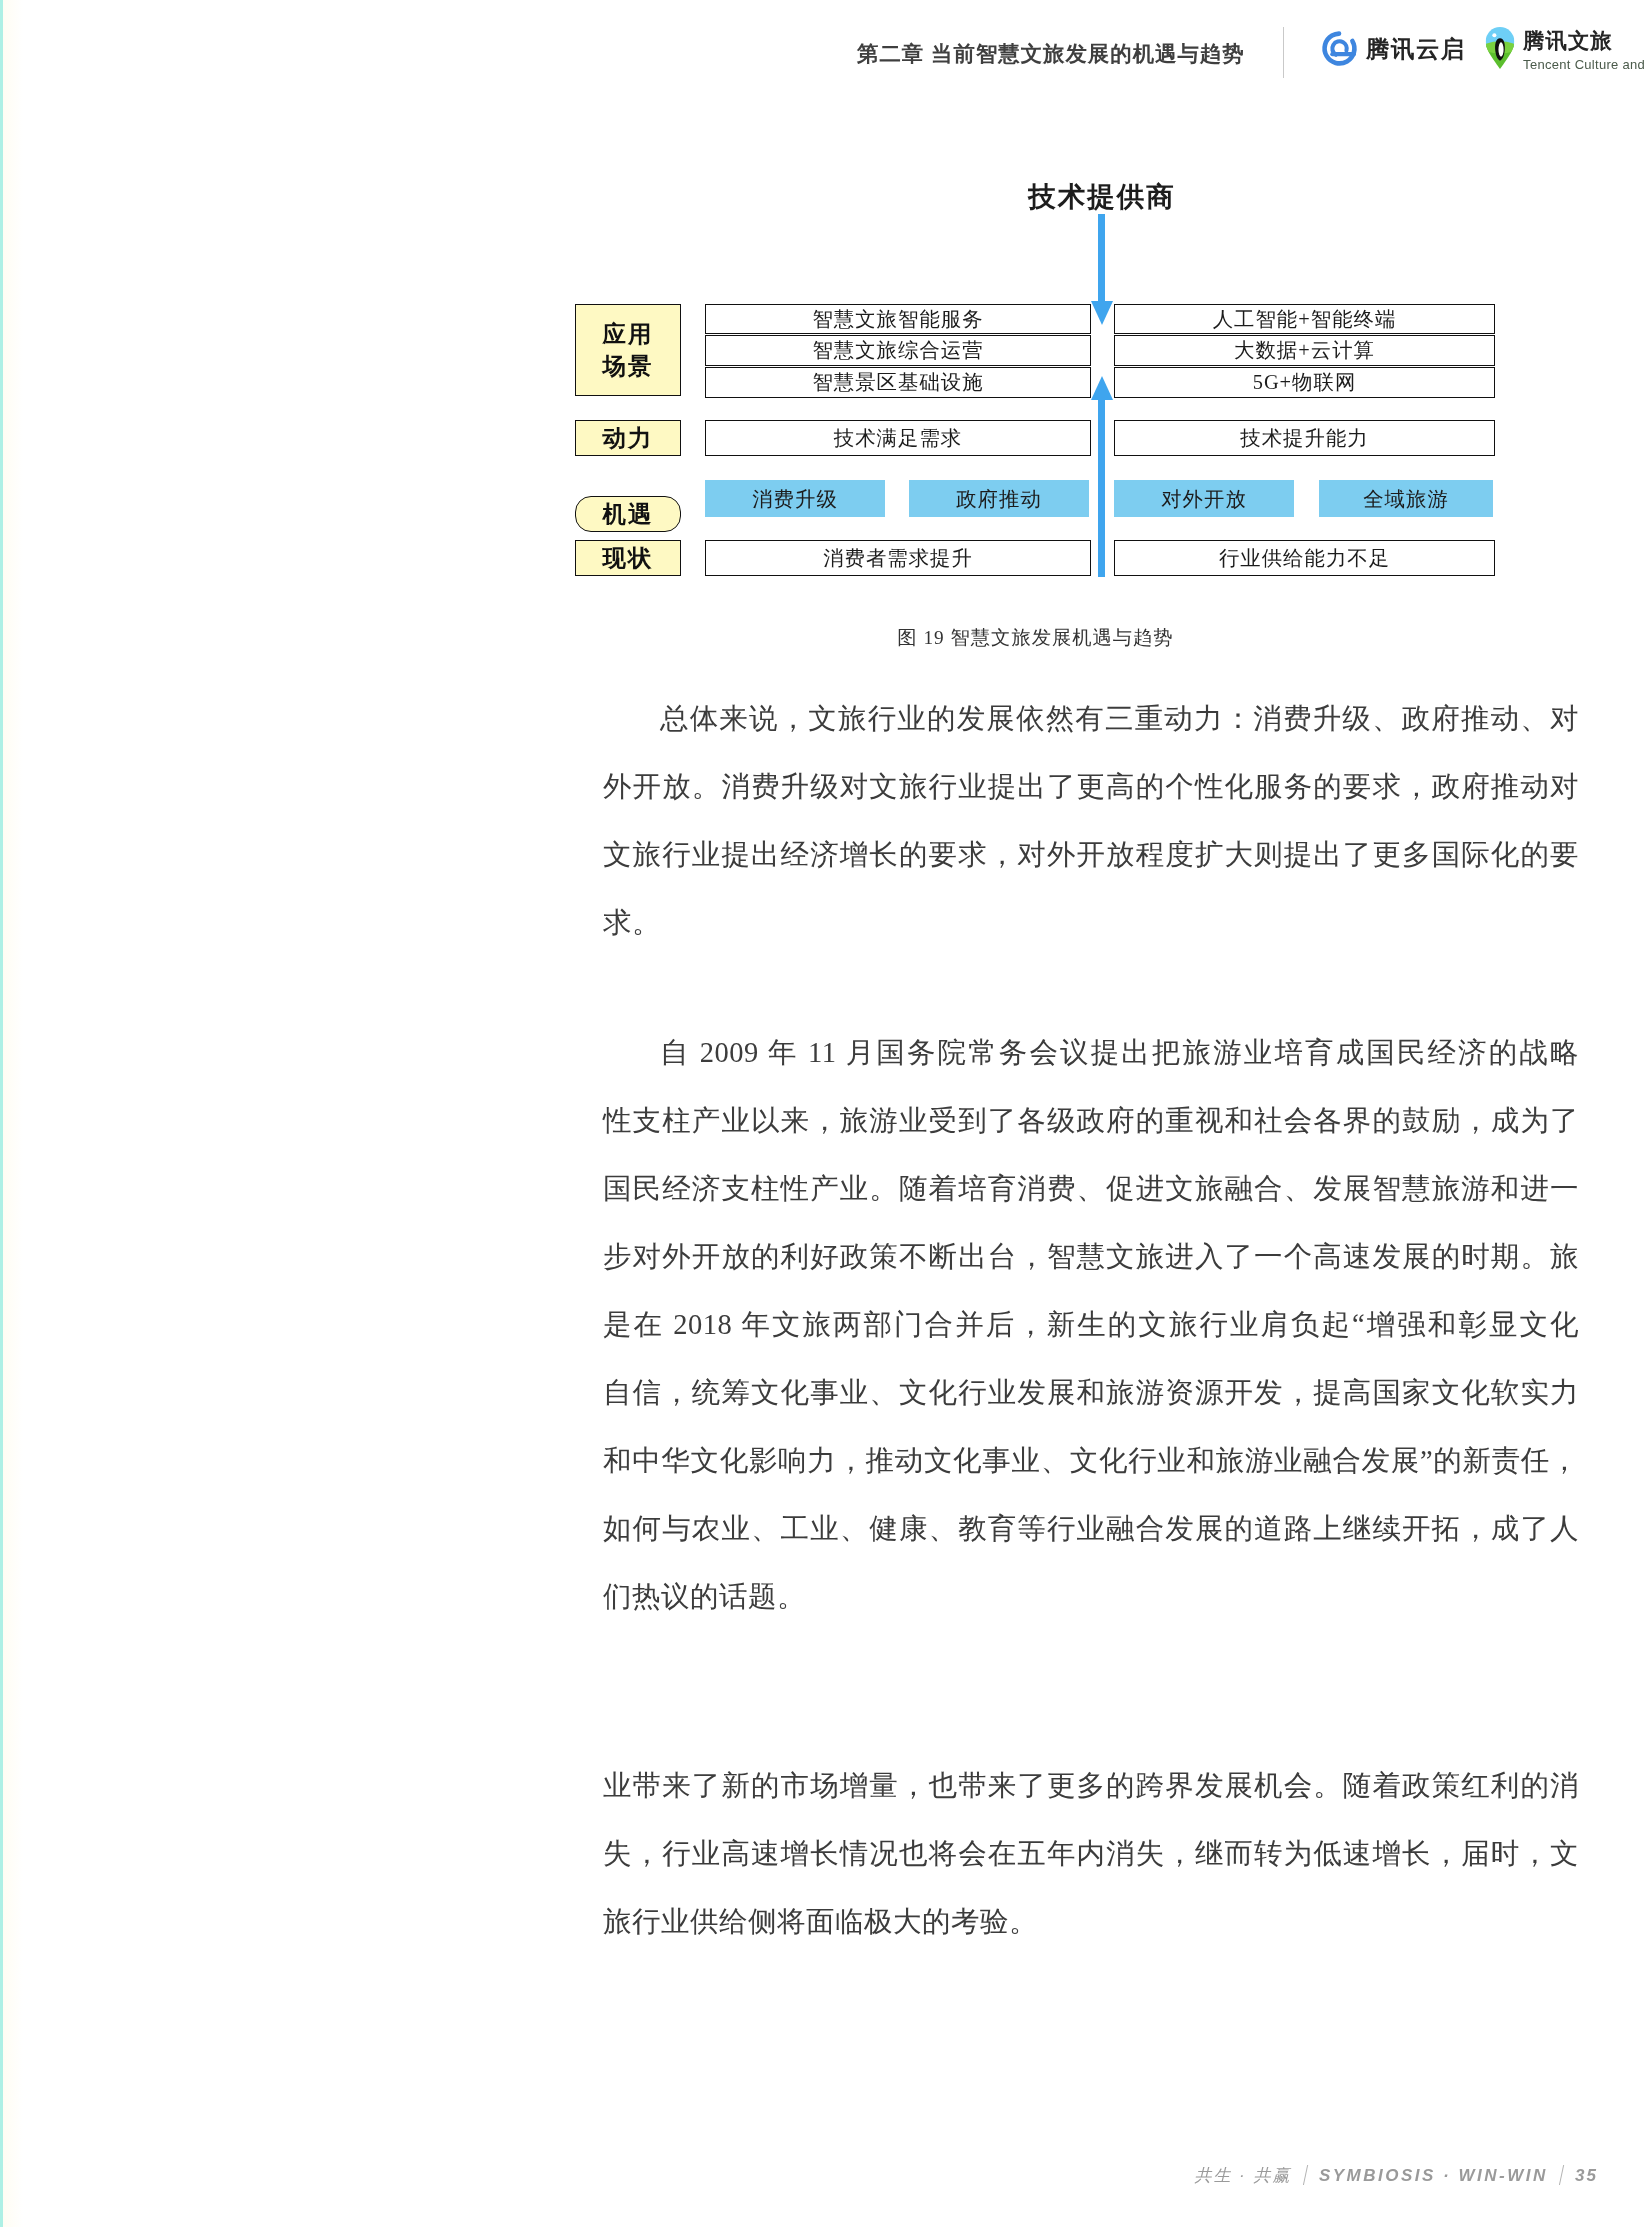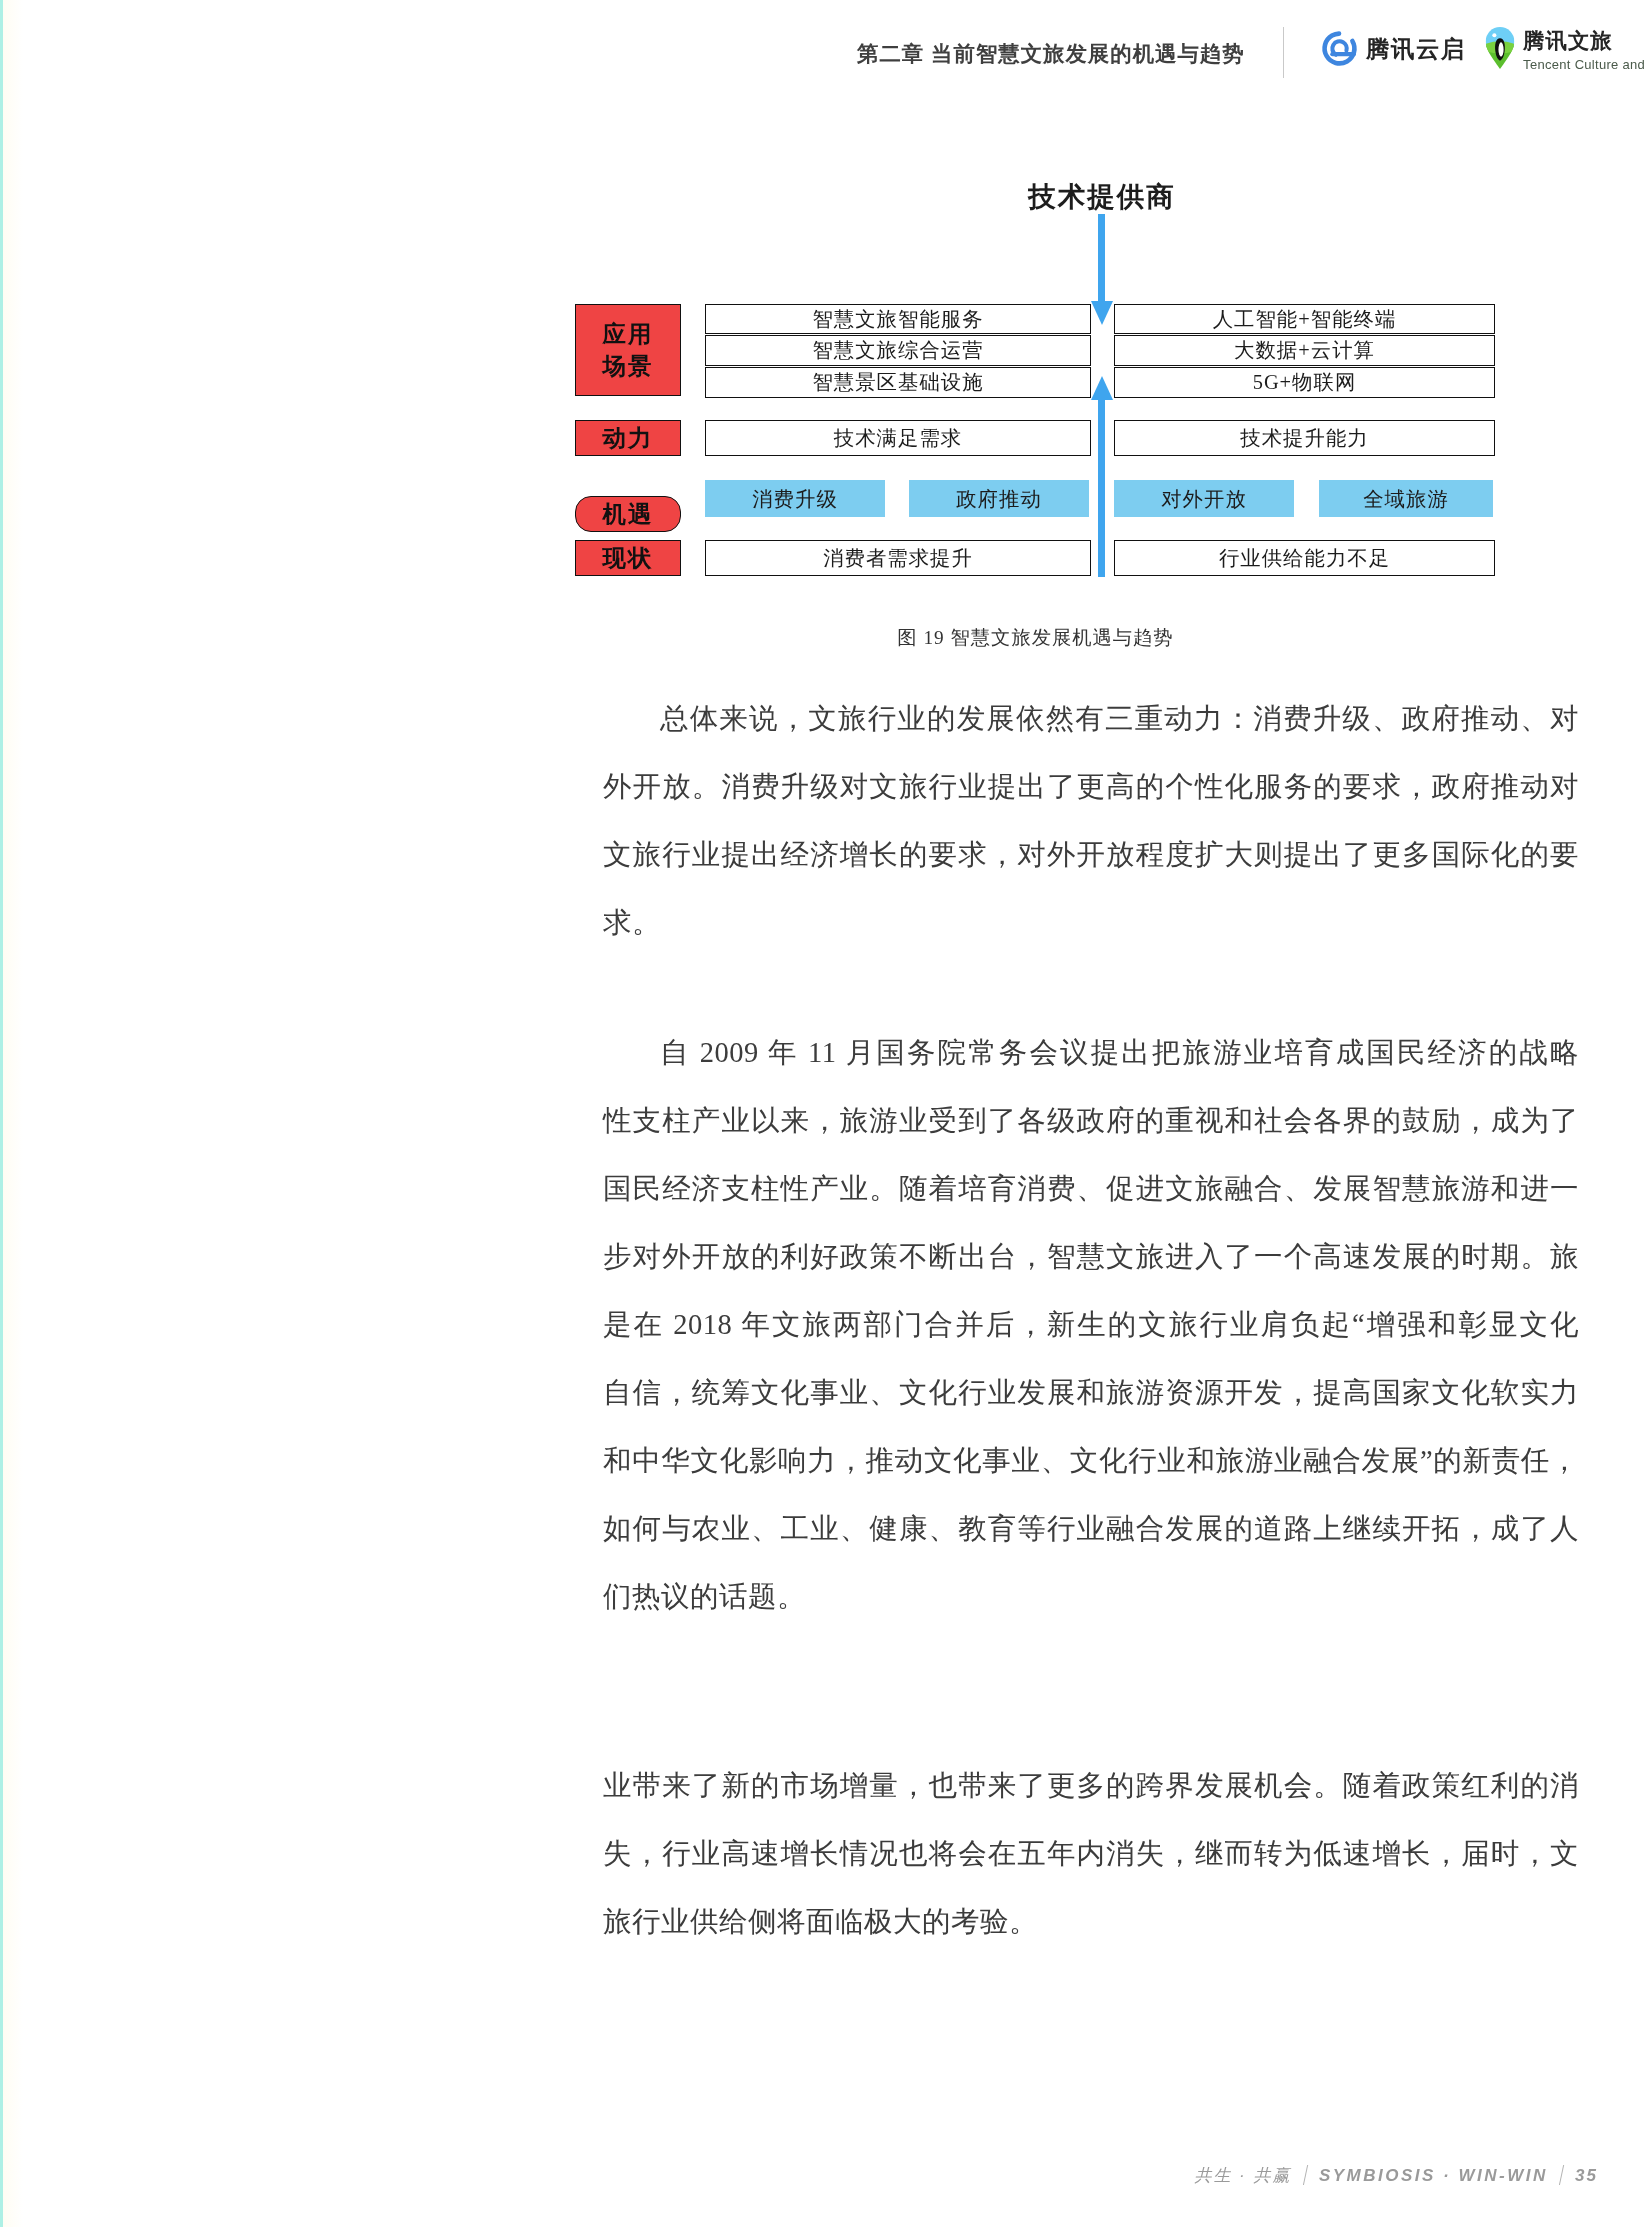--- a/index.html
+++ b/index.html
@@ -34,21 +34,21 @@
   
   .diagram{position:absolute;left:575px;top:163px;width:921px;height:489px;
     font-family:"Liberation Serif","DejaVu Serif",serif;color:#222;margin-top:13px;}
   .diag-title{position:absolute;left:527px;top:3.1px;transform:translateX(-50%);
     font-size:27.5px;font-weight:600;letter-spacing:2px;white-space:nowrap;color:#1d1d1d;}
   .green-bar{position:absolute;left:130px;top:44px;width:789px;height:62px;background:#c9f2b4;}
   .green-label{position:absolute;top:50%;transform:translate(-50%,-50%);
     font-size:23.4px;letter-spacing:1.5px;color:#2c2c2c;white-space:nowrap;}
   .gl0{left:12%;} .gl1{left:37%;} .gl2{left:64%;} .gl3{left:89.5%;}
 
-  .rowlabel{position:absolute;left:0;width:104px;border:1.5px solid #111;background:#ef4444;
+  .rowlabel{position:absolute;left:0;width:104px;border:1.5px solid #111;background:#fef9c3;
     display:flex;align-items:center;justify-content:center;text-align:center;
     font-size:23.4px;font-weight:600;letter-spacing:2px;color:#111;}
   .rl-app{top:128px;height:90px;line-height:32px;}
   .rl-power{top:244px;height:34px;}
   .rl-opp{top:320px;height:34px;border-radius:16px;}
   .rl-status{top:364px;height:34px;}
 
   .cbox{position:absolute;border:1.5px solid #111;background:#fff;
     display:flex;align-items:center;justify-content:center;
     font-size:20.4px;letter-spacing:1px;color:#1c1c1c;white-space:nowrap;}

